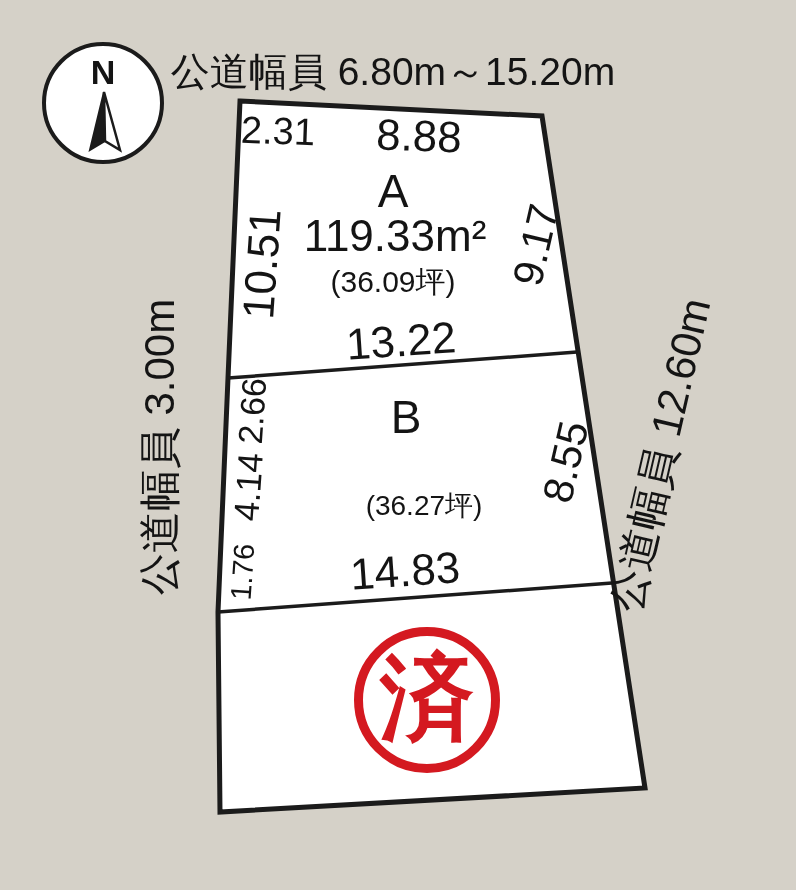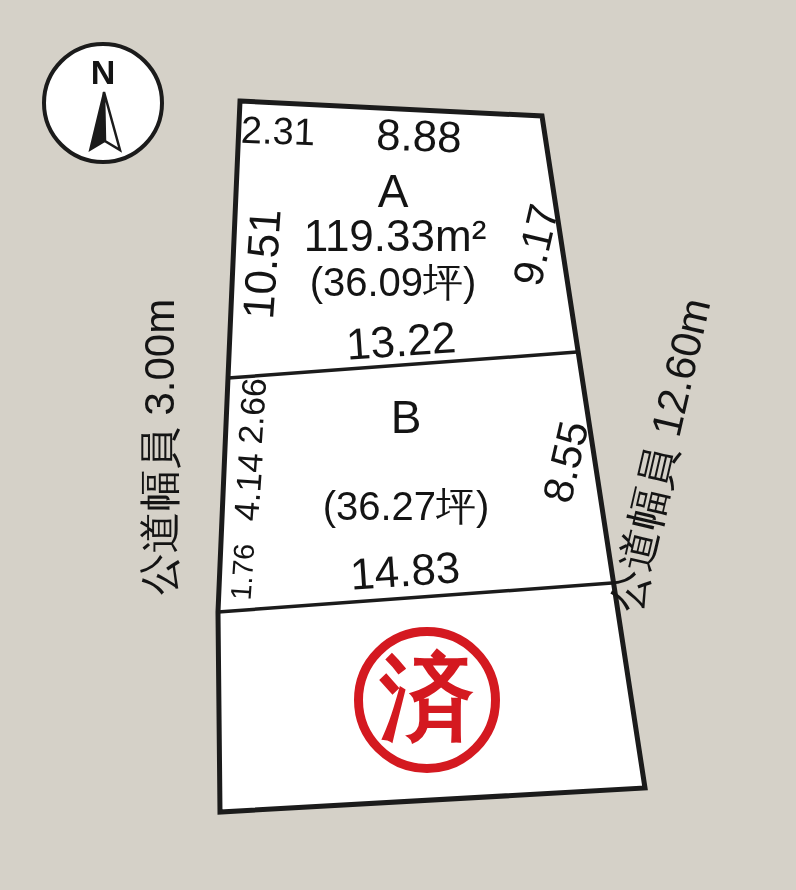--- a/index.html
+++ b/index.html
@@ -49,37 +49,38 @@
 
     <line class="divider" x1="218" y1="612" x2="612" y2="583"></line>
 
     <g>
       <circle class="compass-circle" cx="103" cy="103" r="59"></circle>
       <polygon class="arrow-left" points="104,92 90,150 105,141"></polygon>
       <polygon class="arrow-right" points="104,92 120,150 105,141"></polygon>
     </g>
   </svg>
 
+  <div class="lbl" style="left:393px;top:71px;font-size:39px;">公道幅員 6.80m～15.20m</div>
 
   <div class="lbl bold" style="left:103px;top:72px;font-size:34px;">N</div>
 
   <div class="lbl rm90" style="left:160px;top:447px;font-size:42px;">公道幅員 3.00m</div>
   <div class="lbl rm77" style="left:661px;top:455px;font-size:42px;">公道幅員 12.60m</div>
 
   <div class="lbl r2" style="left:278px;top:131px;font-size:38px;">2.31</div>
   <div class="lbl r2" style="left:419px;top:136px;font-size:44px;">8.88</div>
   <div class="lbl" style="left:393px;top:191px;font-size:46px;">A</div>
   <div class="lbl" style="left:395px;top:236px;font-size:44px;text-align:right;">119.33m²</div>
-  <div class="lbl" style="left:393px;top:282px;font-size:40px;">(36.09坪)</div>
+  <div class="lbl" style="left:393px;top:282px;font-size:30px;">(36.09坪)</div>
   <div class="lbl rm4" style="left:401px;top:341px;font-size:44px;">13.22</div>
   <div class="lbl rm86" style="left:262px;top:264px;font-size:44px;">10.51</div>
   <div class="lbl rm77" style="left:536px;top:245px;font-size:42px;">9.17</div>
 
   <div class="lbl" style="left:406px;top:417px;font-size:46px;">B</div>
-  <div class="lbl" style="left:406px;top:506px;font-size:40px;">(36.27坪)</div>
+  <div class="lbl" style="left:424px;top:506px;font-size:28px;">(36.27坪)</div>
   <div class="lbl rm4" style="left:405px;top:571px;font-size:44px;">14.83</div>
   <div class="lbl rm86" style="left:252px;top:411px;font-size:34px;">2.66</div>
   <div class="lbl rm86" style="left:248px;top:487px;font-size:35px;">4.14</div>
   <div class="lbl rm86" style="left:243px;top:572px;font-size:29px;">1.76</div>
   <div class="lbl rm77" style="left:566px;top:462px;font-size:42px;">8.55</div>
 
   <div class="stamp">
     <span class="stamp-text">済</span>
   </div>
 

